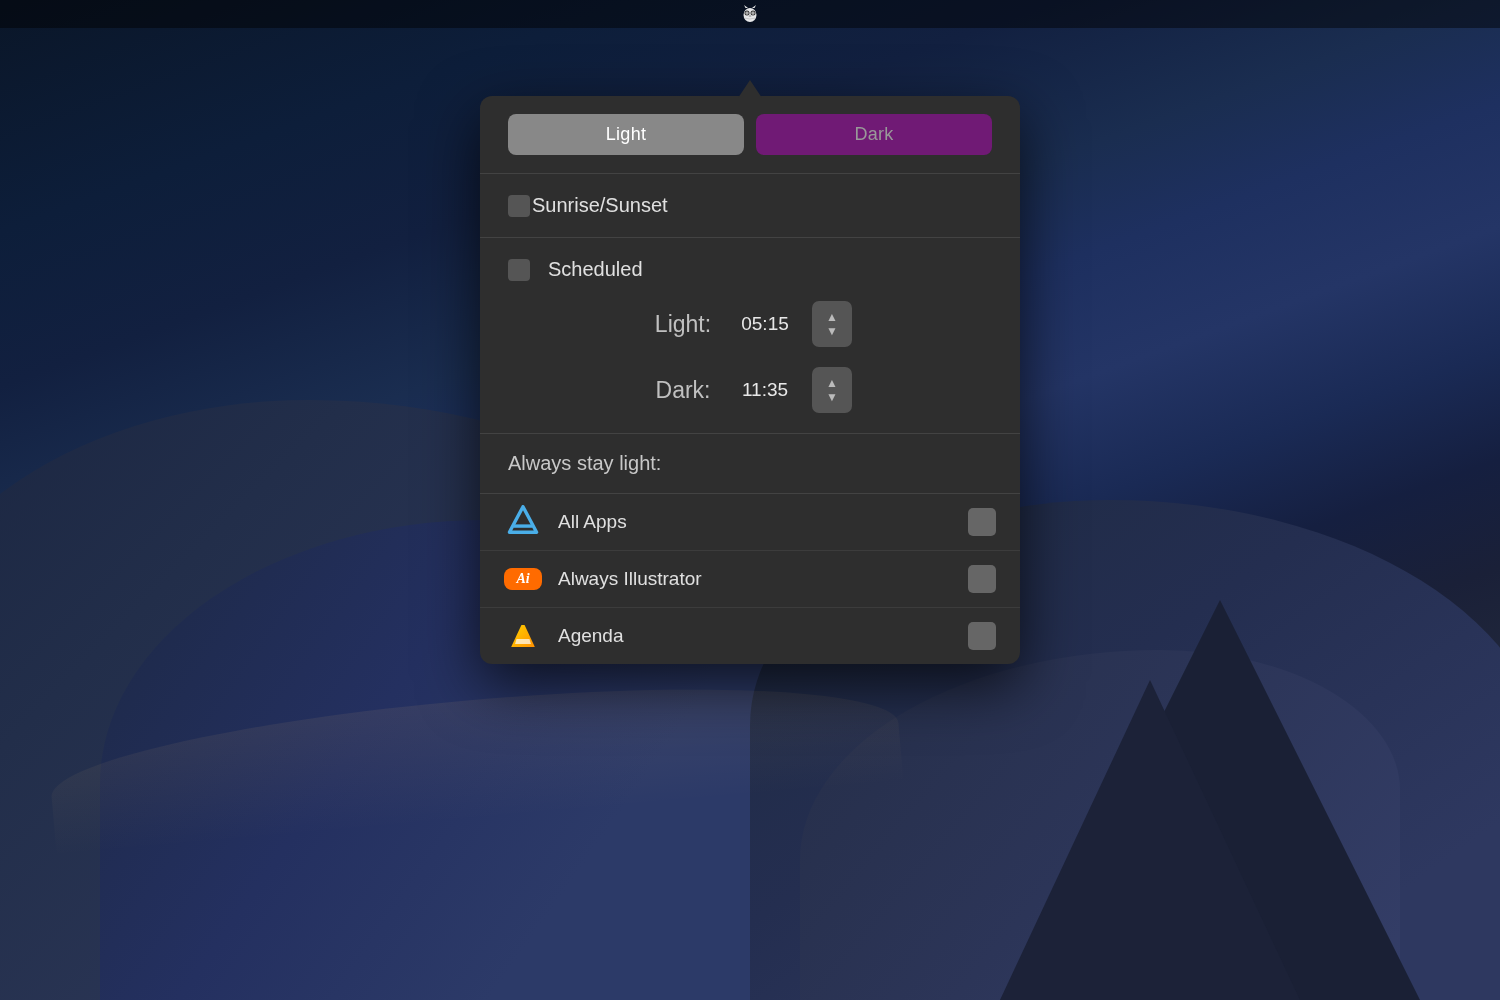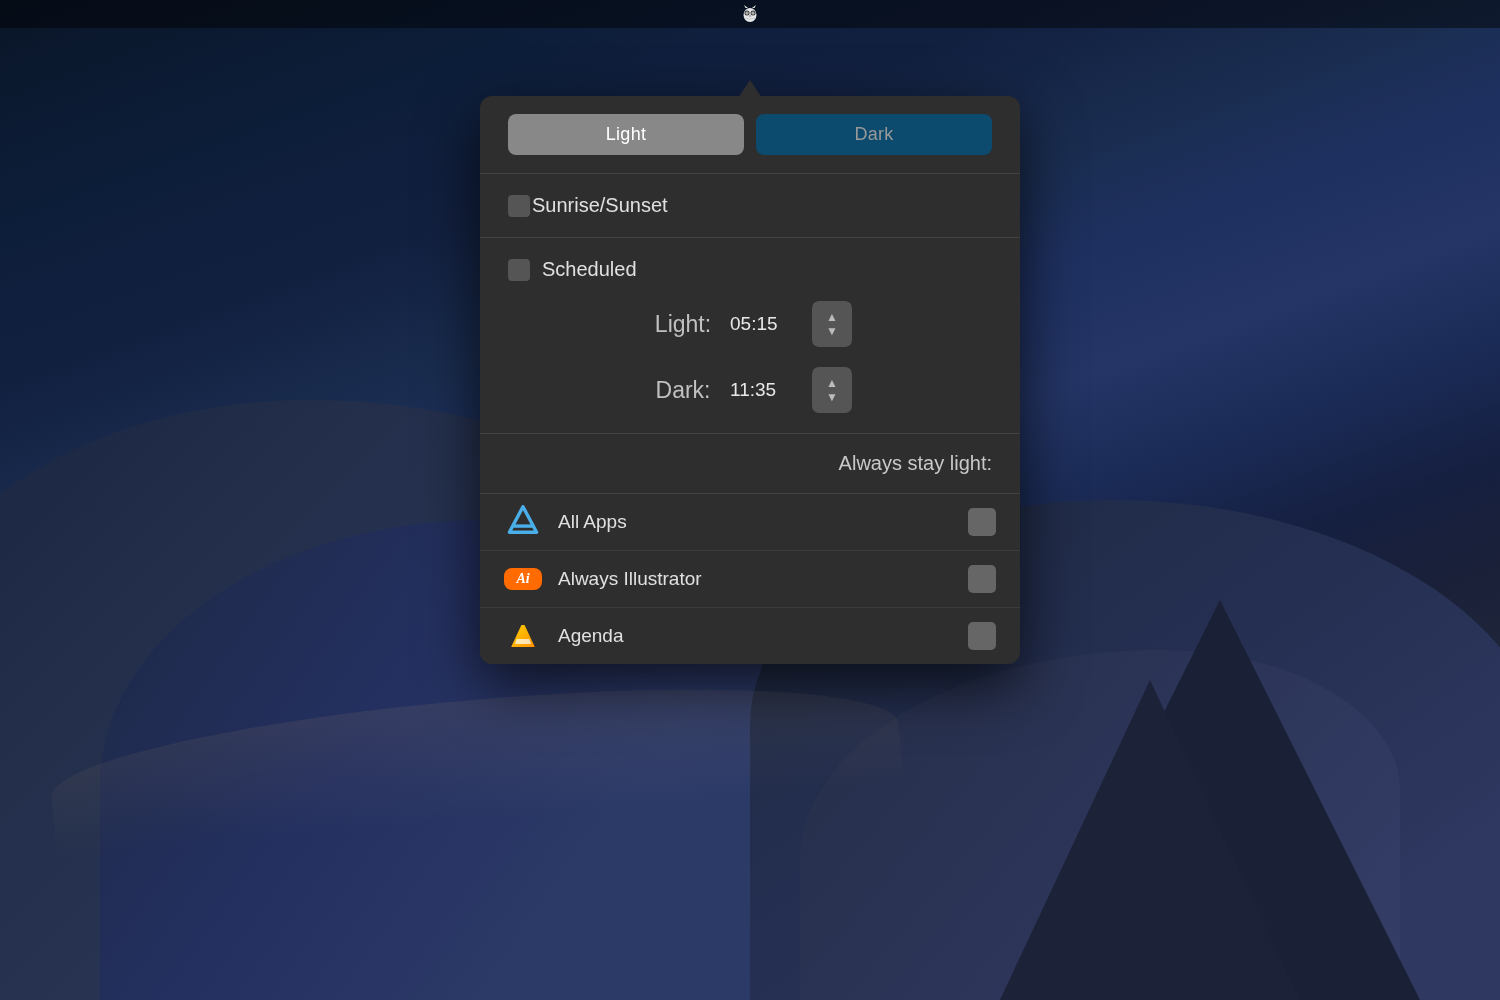--- a/index.html
+++ b/index.html
@@ -176,21 +176,21 @@
       cursor: pointer;
       letter-spacing: 0.3px;
     }
 
     .toggle-btn.active {
       background: #888;
       color: #fff;
     }
 
     .toggle-btn.inactive {
-      background: #0c4a6e;
+      background: #701a75;
       color: #999;
       border-radius: 8px;
     }
 
     
     .section-row {
       padding: 20px 28px;
       border-bottom: 1px solid rgba(255,255,255,0.1);
       display: flex;
       align-items: center;
@@ -215,21 +215,21 @@
     
     .scheduled-section {
       border-bottom: 1px solid rgba(255,255,255,0.1);
       padding-bottom: 10px;
     }
 
     .scheduled-header {
       padding: 20px 28px 10px;
       display: flex;
       align-items: center;
-      gap: 12px;
+      gap: 18px;
     }
 
     .time-row {
       display: flex;
       align-items: center;
       justify-content: center;
       padding: 10px 28px;
       gap: 12px;
     }
 
@@ -237,20 +237,21 @@
       color: #c0c0c0;
       font-size: 23px;
       min-width: 70px;
       text-align: center;
     }
 
     .time-value {
       color: #e8e8e8;
       font-size: 19px;
       min-width: 70px;
+      text-align: center;
     }
 
     .stepper {
       width: 40px;
       height: 46px;
       background: #555;
       border-radius: 7px;
       display: flex;
       flex-direction: column;
       align-items: center;
@@ -263,21 +264,21 @@
       color: #bbb;
       font-size: 12px;
       line-height: 1;
       user-select: none;
     }
 
     
     .always-section {
       padding: 18px 28px;
       border-bottom: 1px solid rgba(255,255,255,0.1);
-      text-align: right;
+      text-align: left;
     }
 
     .always-label {
       color: #c8c8c8;
       font-size: 20px;
     }
 
     
     .apps-section {
       padding: 0;

